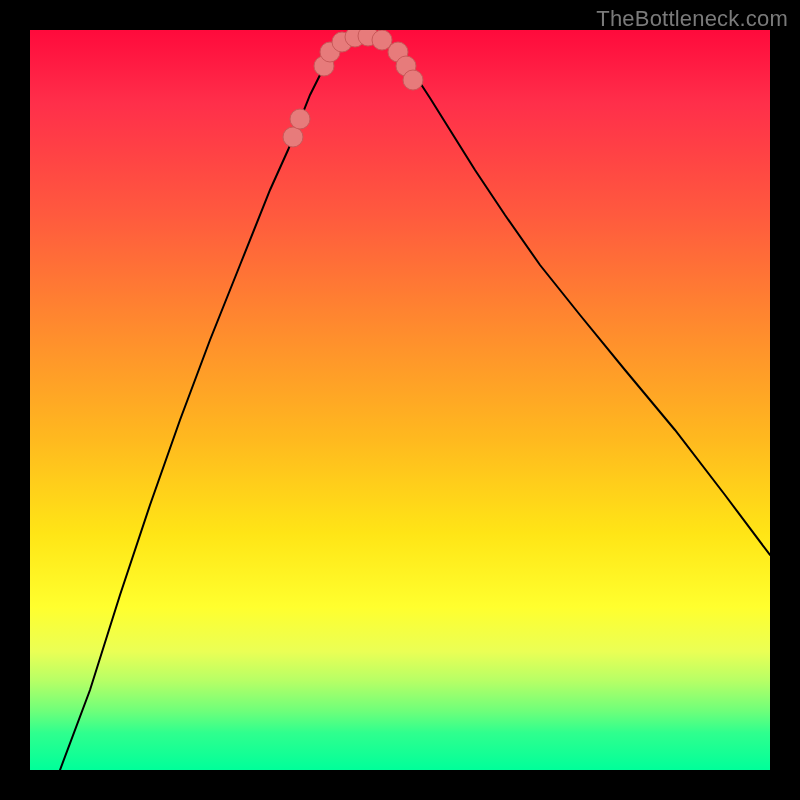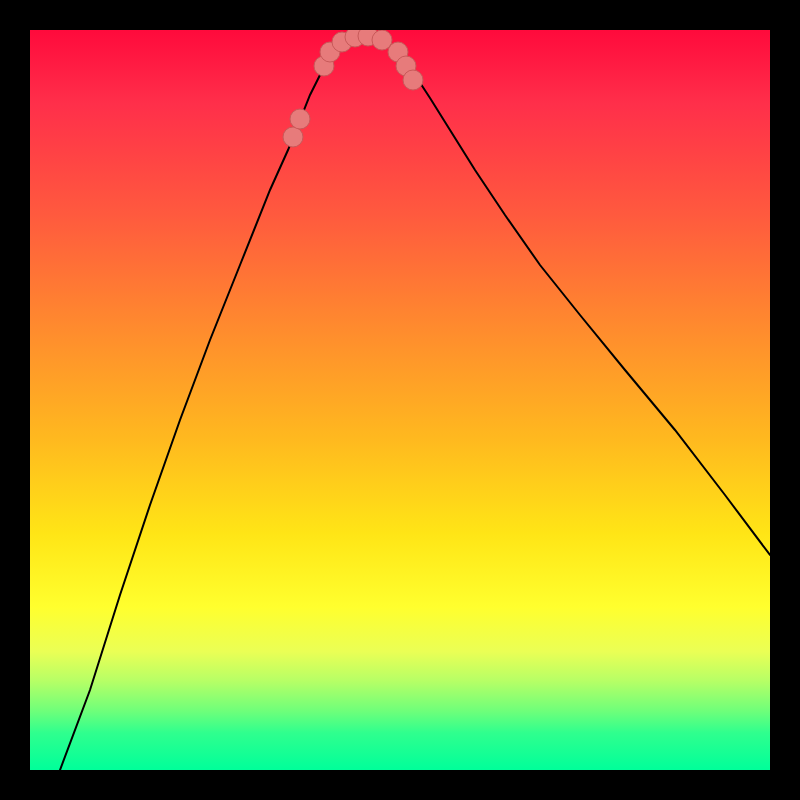--- a/index.html
+++ b/index.html
@@ -52,20 +52,21 @@
   svg {
     position: absolute;
     left: 0;
     top: 0;
   }
 </style>
 </head>
 <body>
 
 <div class="frame">
+  <div class="watermark">TheBottleneck.com</div>
 
   <div class="plot-area">
     <svg id="chart-svg" width="740" height="740" viewBox="0 0 740 740">
         <path d="M30 740 L60 660 L90 565 L120 475 L150 390 L180 310 L210 235 L240 160 L258 120 L270 90 L280 65 L290 45 L298 30 L305 20 L312 13 L320 8" fill="none" stroke="#000000" stroke-width="2" stroke-linecap="round"></path>
         <path d="M350 8 L360 15 L372 28 L385 45 L400 68 L420 100 L445 140 L475 185 L510 235 L550 285 L595 340 L645 400 L695 465 L740 525" fill="none" stroke="#000000" stroke-width="2" stroke-linecap="round"></path>
         <path d="M320 8 L326 7 L333 6 L340 6 L347 7 L350 8" fill="none" stroke="#000000" stroke-width="2" stroke-linecap="round"></path>
         <g>
           <circle cx="263" cy="107" r="10" fill="#e77b7b" stroke="#c85a5a" stroke-width="1"></circle>
           <circle cx="270" cy="89" r="10" fill="#e77b7b" stroke="#c85a5a" stroke-width="1"></circle>
           <circle cx="294" cy="36" r="10" fill="#e77b7b" stroke="#c85a5a" stroke-width="1"></circle>

